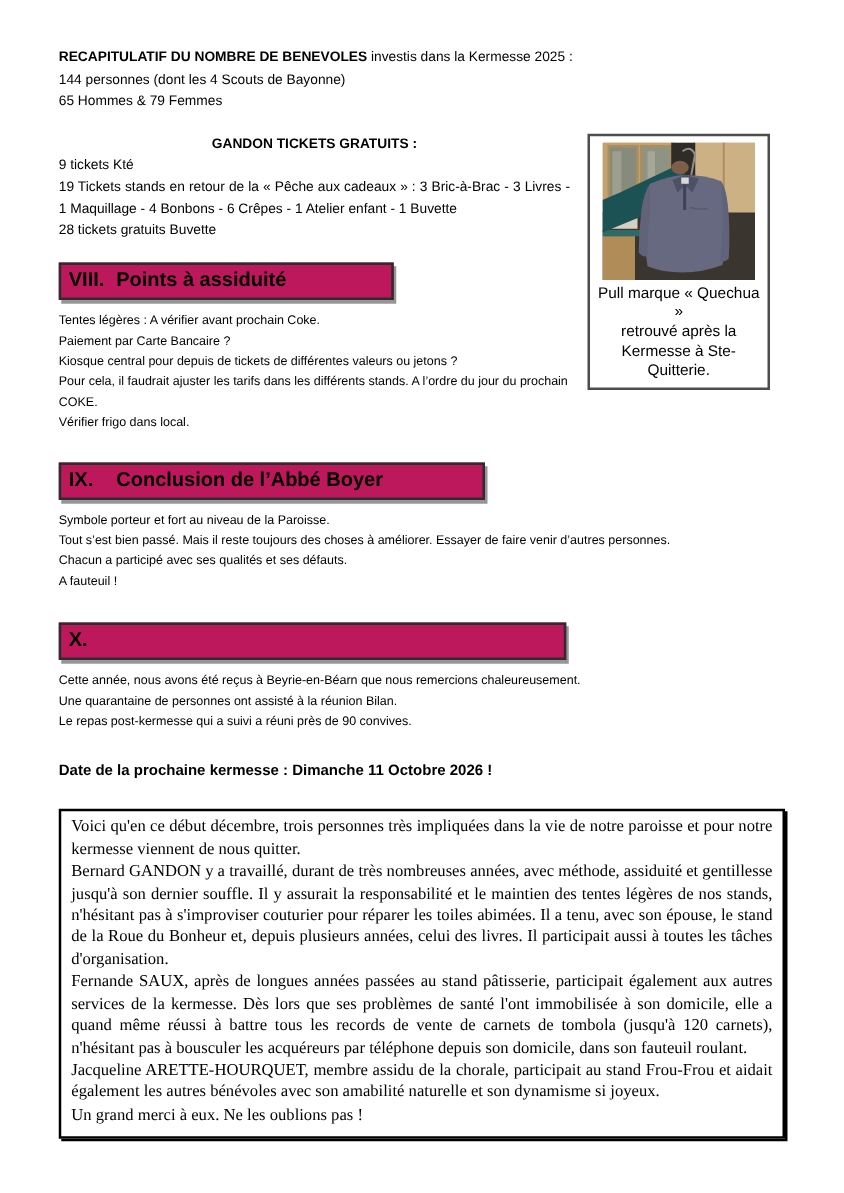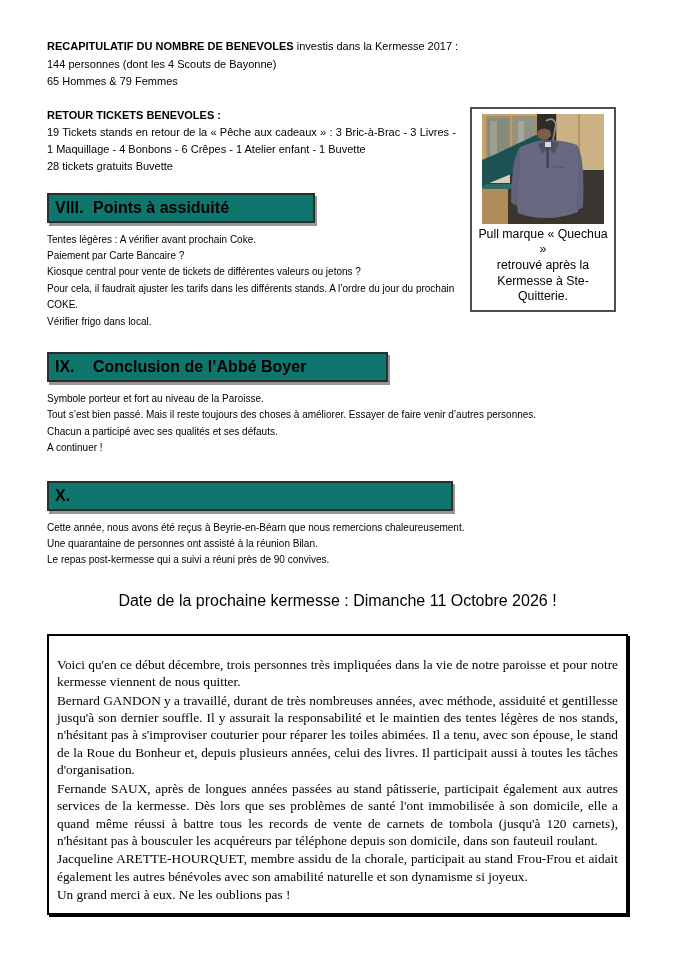--- a/index.html
+++ b/index.html
@@ -4,28 +4,28 @@
 <style>
   html,body{margin:0;padding:0;background:#ffffff;}
   .page{
     width:675px; min-height:954px; box-sizing:border-box;
     padding:38px 47px 30px 47px;
     background:#ffffff; color:#000;
     font-family:"Liberation Sans", sans-serif;
     position:relative; overflow:hidden;
   }
   .sans{font-size:11px; line-height:17.6px; margin:0;}
-  .bold{font-weight:bold;}
+  .bold{font-weight:bold;text-align:center;}
   .justify{text-align:justify;}
   .mt16{margin-top:16px;}
 
   
   .heading{
     display:flex; align-items:center; box-sizing:border-box;
-    background:#0f766e; border:2px solid #2d2d2d;
+    background:#be185d; border:2px solid #2d2d2d;
     box-shadow:2px 3px 0 #969696;
     font-weight:bold; font-size:16px; line-height:20px;
     padding:3px 4px 3px 6px; margin:14px 0 9px 0;
   }
   .hnum{display:inline-block; min-width:34px; margin-right:4px;}
 
   .secbody p{margin:0; font-size:10px; line-height:16.4px;}
 
   
   .photo-box{
@@ -33,40 +33,40 @@
     margin:-8px 12px 6px 14px;
     border:2px solid #4d4d4d; background:#fff; text-align:center;
   }
   .photo{width:122px; height:110px; margin:5px auto 2px auto; display:block;}
   .caption{
     font-family:Liberation Sans, sans-serif;
     font-size:12.3px; line-height:15.6px; padding:1px 2px 5px 2px;
   }
 
   .date-line{
-    text-align:center; font-weight:normal; font-size:16px;
+    text-align:left; font-weight:bold; font-size:12px;
     margin:23px 0 0 0;
   }
 
   .memorial{
     margin-top:24px; box-sizing:border-box;
     border:2px solid #000; box-shadow:2px 2px 0 #000;
-    padding:20px 8px 8px 8px;
+    padding:3px 8px 8px 8px;
     font-family:"Liberation Serif", serif;
     font-size:13.3px; line-height:17.4px; text-align:justify;
   }
   .memorial p{margin:0 0 1px 0;}
 </style>
 </head>
 <body>
 
 <div class="page">
 
   <section>
-    <p class="sans"><span class="bold">RECAPITULATIF DU NOMBRE DE BENEVOLES</span><span> investis dans la Kermesse 2017 :</span></p>
+    <p class="sans"><span class="bold">RECAPITULATIF DU NOMBRE DE BENEVOLES</span><span> investis dans la Kermesse 2025 :</span></p>
     <p class="sans">144 personnes (dont les 4 Scouts de Bayonne)</p>
     <p class="sans">65 Hommes &amp; 79 Femmes</p>
   </section>
 
   <section class="mt16">
 
     <figure class="photo-box" style="margin-block:0;">
       <svg class="photo" viewBox="0 0 122 110" aria-hidden="true">
 
         <rect x="0" y="0" width="122" height="110" fill="#c9ad7c"></rect>
@@ -102,49 +102,50 @@
         <rect x="63" y="28" width="6" height="5" fill="#d9d9d6"></rect>
         <path d="M70,52 q8,2 14,1" stroke="#585a70" stroke-width="1.2" fill="none"></path>
       </svg>
       <figcaption class="caption">
         <div>Pull marque « Quechua »</div>
         <div>retrouvé après la</div>
         <div>Kermesse à Ste-Quitterie.</div>
       </figcaption>
     </figure>
 
-    <p class="sans bold">RETOUR TICKETS BENEVOLES :</p>
+    <p class="sans bold">GANDON TICKETS GRATUITS :</p>
+    <p class="sans">9 tickets Kté</p>
     <p class="sans justify" style="line-height:16.8px;">19 Tickets stands en retour de la « Pêche aux cadeaux » : 3 Bric-à-Brac - 3 Livres - 1 Maquillage - 4 Bonbons - 6 Crêpes - 1 Atelier enfant - 1 Buvette</p>
     <p class="sans">28 tickets gratuits Buvette</p>
   </section>
 
   <section>
     <h2 class="heading" style="width:268px; margin-top:17px;">
       <span class="hnum">VIII.</span>
       <span>Points à assiduité</span>
     </h2>
     <div class="secbody">
       <p>Tentes légères : A vérifier avant prochain Coke.</p>
       <p>Paiement par Carte Bancaire ?</p>
-      <p>Kiosque central pour vente de tickets de différentes valeurs ou jetons ?</p>
+      <p>Kiosque central pour depuis de tickets de différentes valeurs ou jetons ?</p>
       <p>Pour cela, il faudrait ajuster les tarifs dans les différents stands. A l’ordre du jour du prochain COKE.</p>
       <p>Vérifier frigo dans local.</p>
     </div>
   </section>
 
   <section>
     <h2 class="heading" style="width:341px; margin-top:22px;">
       <span class="hnum">IX.</span>
       <span>Conclusion de l’Abbé Boyer</span>
     </h2>
     <div class="secbody">
       <p>Symbole porteur et fort au niveau de la Paroisse.</p>
       <p>Tout s’est bien passé. Mais il reste toujours des choses à améliorer. Essayer de faire venir d’autres personnes.</p>
       <p>Chacun a participé avec ses qualités et ses défauts.</p>
-      <p>A continuer !</p>
+      <p>A fauteuil !</p>
     </div>
   </section>
 
   <section>
     <h2 class="heading" style="width:406px; margin-top:24px;">
       <span class="hnum">X.</span>
     </h2>
     <div class="secbody">
       <p>Cette année, nous avons été reçus à Beyrie-en-Béarn que nous remercions chaleureusement.</p>
       <p>Une quarantaine de personnes ont assisté à la réunion Bilan.</p>

